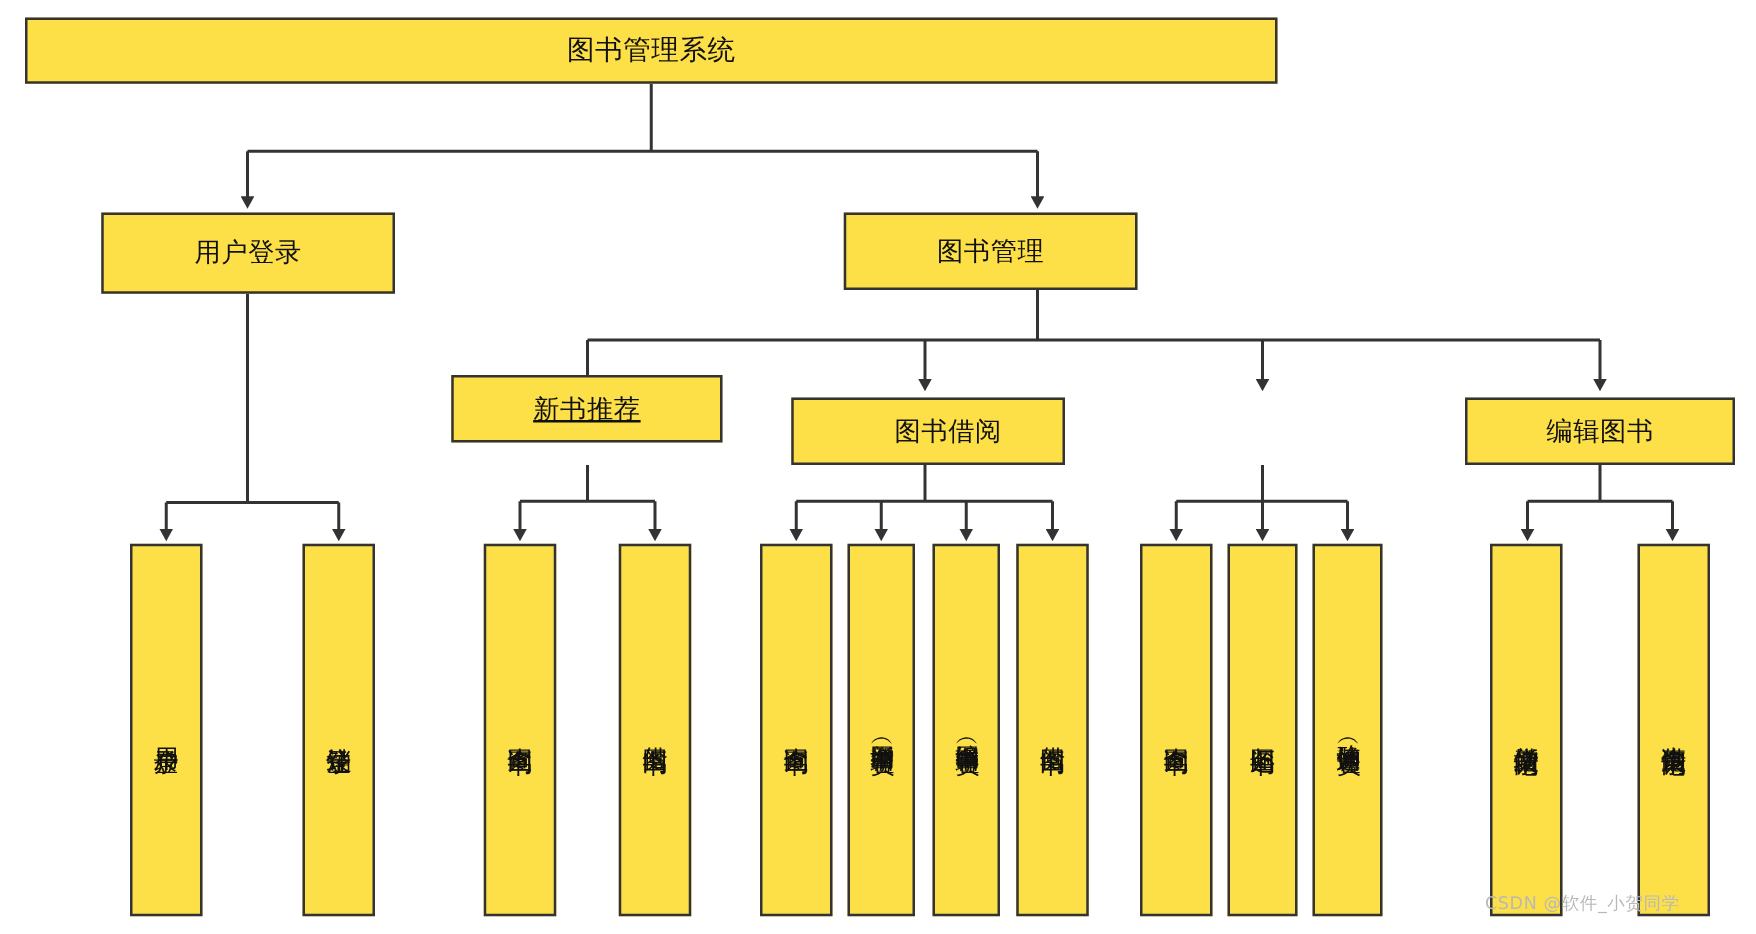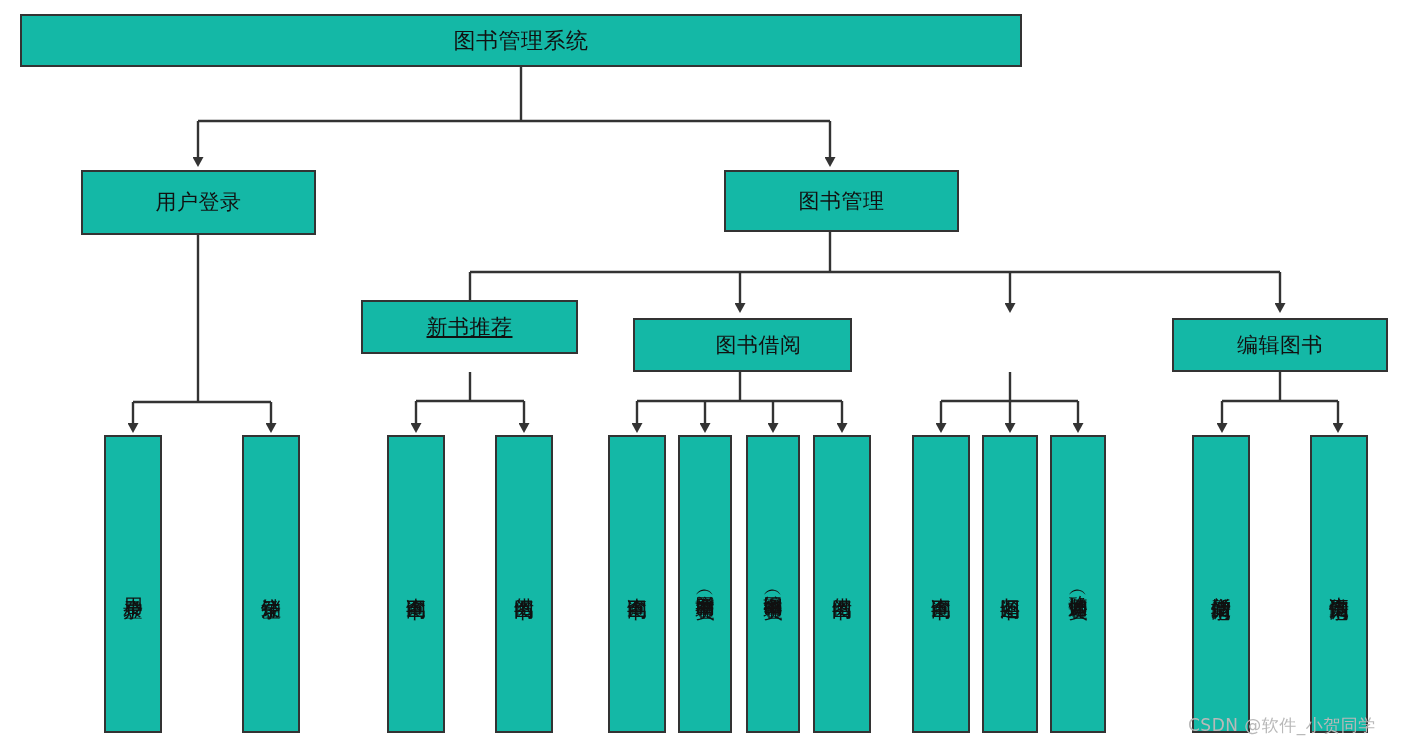--- a/index.html
+++ b/index.html
@@ -21,21 +21,21 @@
     position: absolute;
     left: 0;
     top: 0;
     width: 1405px;
     height: 747px;
   }
   .node {
     position: absolute;
     box-sizing: border-box;
     border: 2px solid #333333;
-    background: #14b8a6;
+    background: #fde047;
     display: flex;
     align-items: center;
     justify-content: center;
     color: #111111;
   }
   .node .label {
     display: block;
     text-align: center;
     line-height: 1.18;
   }
@@ -62,21 +62,21 @@
     letter-spacing: 1px;
     max-height: 100%;
   }
   .node.vert.narrow .label {
     font-size: 19px;
   }
   #watermark {
     position: absolute;
     left: 1188px;
     top: 714px;
-    font-size: 17px;
+    font-size: 14px;
     color: #b9b9b9;
     white-space: nowrap;
     letter-spacing: 0.5px;
     pointer-events: none;
   }
 </style>
 </head>
 <body>
 
 <div id="canvas">
@@ -132,21 +132,21 @@
     </g>
   </svg>
 
   <div class="node horiz root" style="left:20px; top:14px; width:1002px; height:53px;">
     <span class="label">图书管理系统</span>
   </div>
 
   <div class="node horiz" style="left:81px; top:170px; width:235px; height:65px;">
     <span class="label">用户登录</span>
   </div>
-  <div class="node horiz" style="left:724px; top:170px; width:235px; height:62px;">
+  <div class="node horiz" style="left:675px; top:170px; width:235px; height:62px;">
     <span class="label">图书管理</span>
   </div>
 
   <div class="node horiz" style="left:361px; top:300px; width:217px; height:54px;text-decoration:underline;">
     <span class="label">新书推荐</span>
   </div>
   <div class="node horiz" style="left:633px; top:318px; width:219px; height:54px;padding-left:32px;">
     <span class="label">图书借阅</span>
   </div>
   <div class="node horiz" style="left:1172px; top:318px; width:216px; height:54px;">

